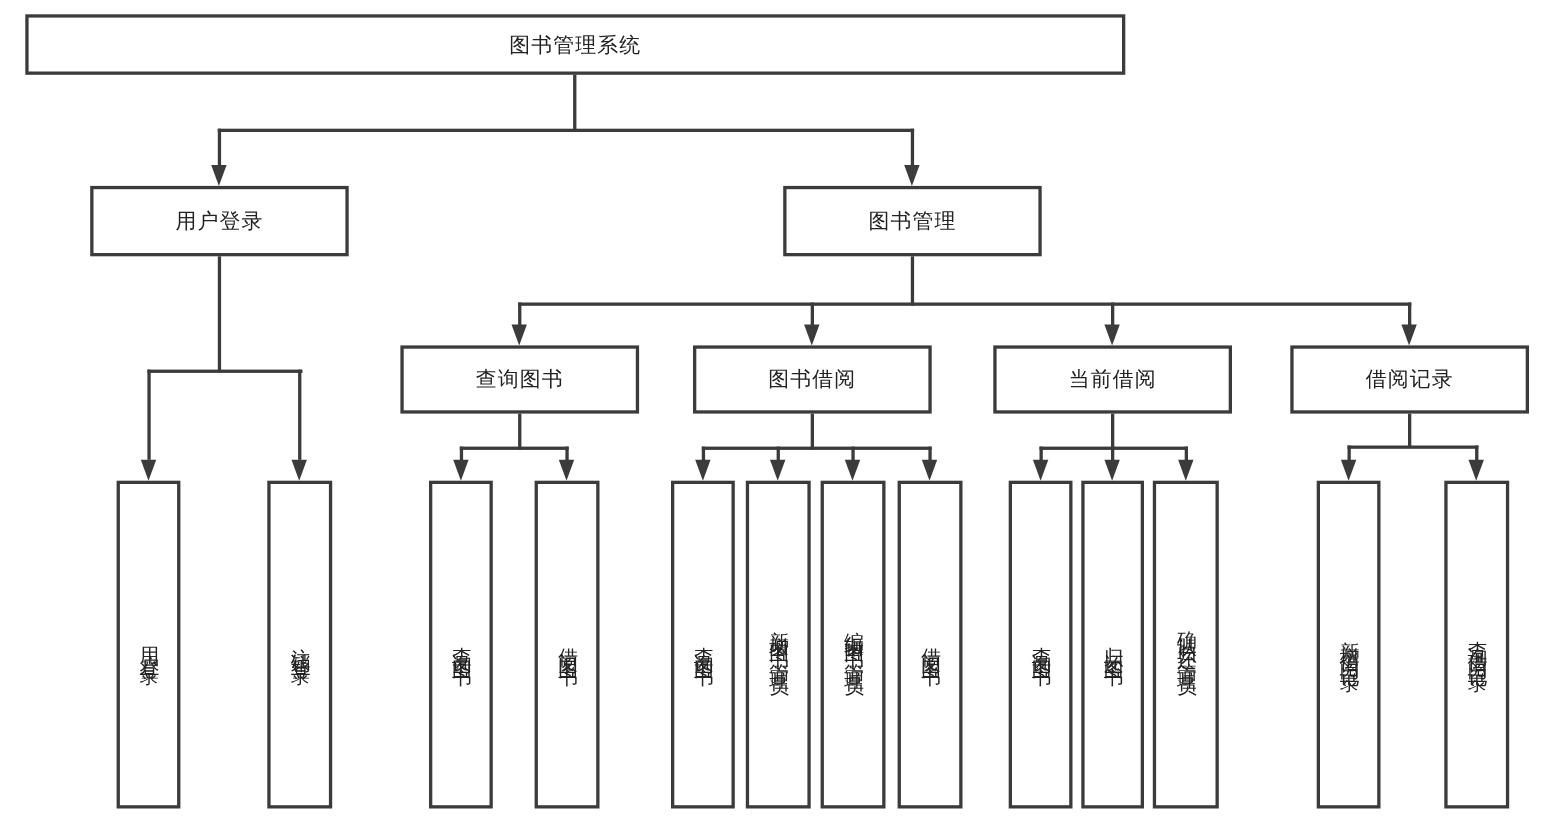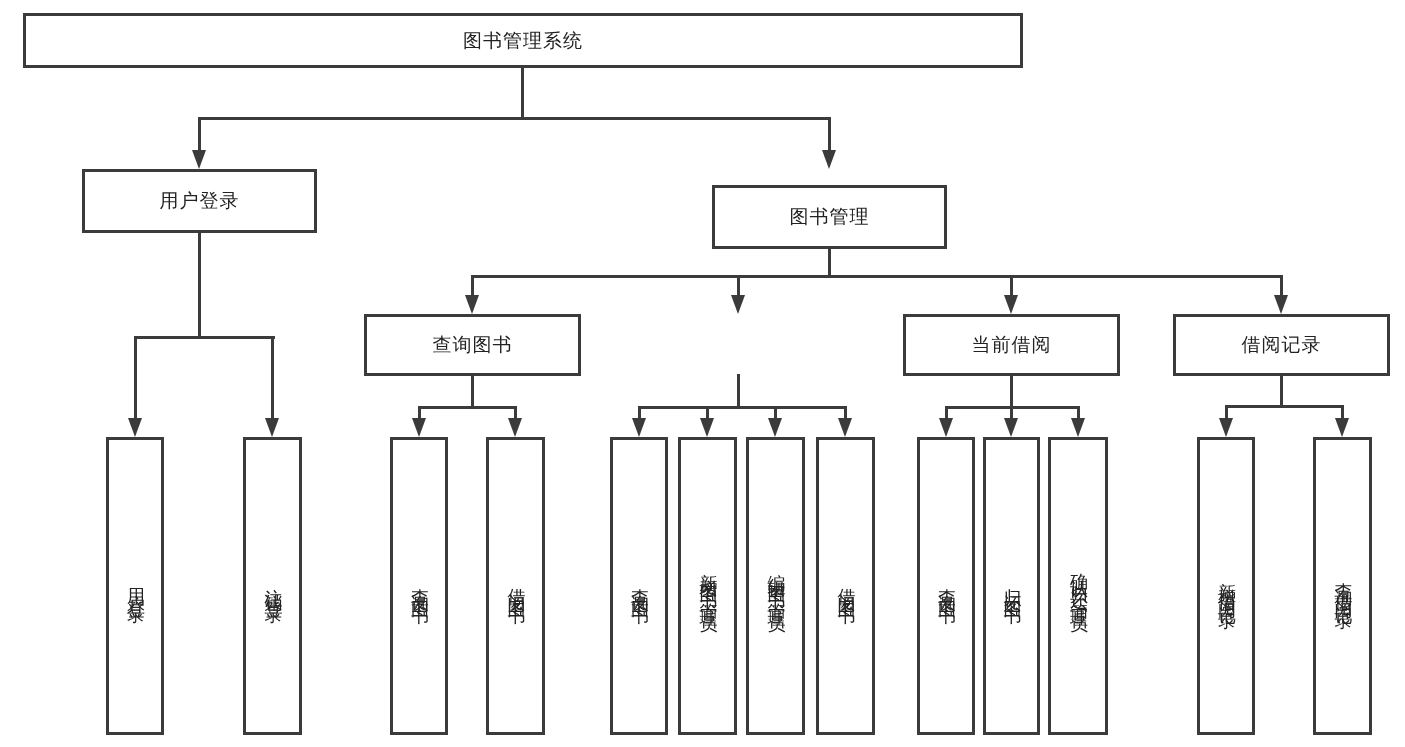--- a/index.html
+++ b/index.html
@@ -85,21 +85,21 @@
   <div class="vline" style="left:521px;top:66px;height:52px"></div>
   <div class="hline" style="left:198px;top:117px;width:633px"></div>
   <div class="vline" style="left:198px;top:117px;height:34px"></div>
   <div class="arrowhead" style="left:192px;top:150px"></div>
   <div class="vline" style="left:828px;top:117px;height:34px"></div>
   <div class="arrowhead" style="left:822px;top:150px"></div>
 
   <div class="box" style="left:82px;top:169px;width:235px;height:64px">
     <span>用户登录</span>
   </div>
-  <div class="box" style="left:712px;top:185px;width:235px;height:64px">
+  <div class="box" style="left:712px;top:169px;width:235px;height:64px">
     <span>图书管理</span>
   </div>
 
   <div class="vline" style="left:198px;top:231px;height:107px"></div>
   <div class="hline" style="left:134px;top:336px;width:141px"></div>
   <div class="vline" style="left:134px;top:336px;height:82px"></div>
   <div class="arrowhead" style="left:128px;top:418px"></div>
   <div class="vline" style="left:271px;top:336px;height:82px"></div>
   <div class="arrowhead" style="left:265px;top:418px"></div>
 
@@ -110,20 +110,23 @@
   <div class="vline" style="left:737px;top:275px;height:22px"></div>
   <div class="arrowhead" style="left:731px;top:295px"></div>
   <div class="vline" style="left:1010px;top:275px;height:22px"></div>
   <div class="arrowhead" style="left:1004px;top:295px"></div>
   <div class="vline" style="left:1280px;top:275px;height:22px"></div>
   <div class="arrowhead" style="left:1274px;top:295px"></div>
 
   <div class="box" style="left:364px;top:314px;width:217px;height:62px">
     <span>查询图书</span>
   </div>
+  <div class="box" style="left:630px;top:314px;width:217px;height:62px">
+    <span>图书借阅</span>
+  </div>
   <div class="box" style="left:903px;top:314px;width:217px;height:62px">
     <span>当前借阅</span>
   </div>
   <div class="box" style="left:1173px;top:314px;width:217px;height:62px">
     <span>借阅记录</span>
   </div>
 
   <div class="vline" style="left:471px;top:374px;height:35px"></div>
   <div class="hline" style="left:418px;top:406px;width:99px"></div>
   <div class="vline" style="left:418px;top:406px;height:14px"></div>

